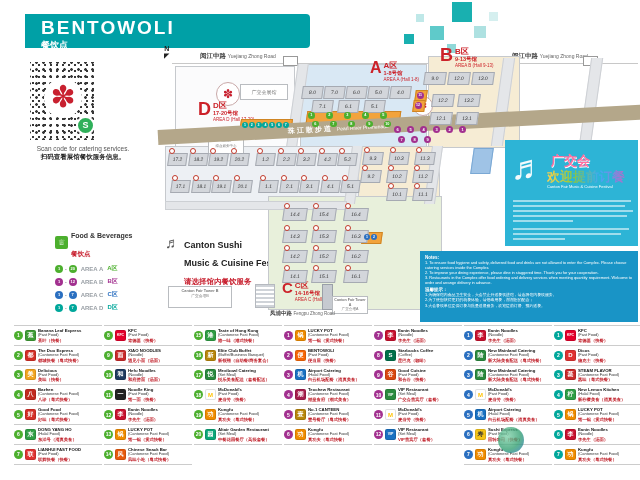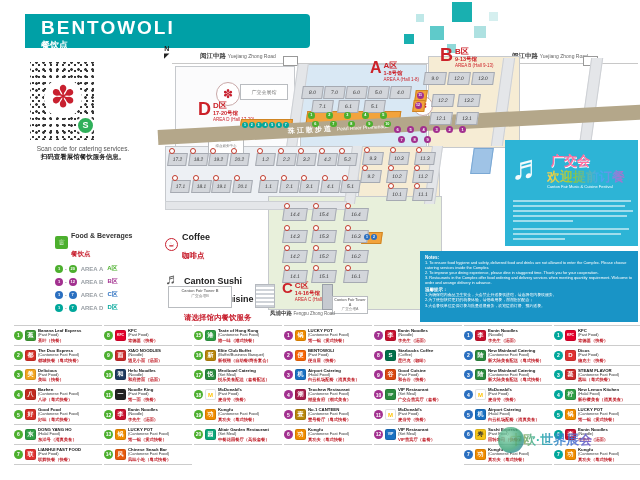--- a/index.html
+++ b/index.html
@@ -156,27 +156,20 @@
       <div class="lrow">
         <span class="lc" style="background: rgb(0, 167, 155);">1</span>
         <span class="ldash">-</span>
         <span class="lc" style="background: rgb(0, 167, 155);">7</span>
         <span class="larea">AREA D</span>
         <span class="lcn" style="color: rgb(0, 167, 155);">D区</span>
       </div>
     </div>
 </div>
 <div class="abs" id="legend2">
-  <div style="display:flex;gap:4px;align-items:center">
-    <span id="coffee-icon">☕</span>
-    <span>
-      <span class="lg-big">Coffee</span><br>
-      <span class="lg-cn-big">咖啡点</span>
-    </span>
-  </div>
   <div style="display:flex;gap:4px;align-items:flex-start;margin-top:8px">
     <span id="music-icon">♬</span>
     <span>
       <span class="lg-big">Canton Sushi</span><br>
       <span class="lg-big">Music &amp; Cuisine Festival</span><br>
       <span class="lg-cn-big">请选择馆内餐饮服务</span>
     </span>
   </div>
 </div>
 
@@ -845,14 +838,13 @@
         <span class="dtxt">
           <span class="nm">Kungfu</span>
           <span class="cat">(Cantonese Fast Food)</span>
           <span class="cn">真功夫（粤式快餐）</span>
         </span>
       </div>
     </div>
   </div>
 <div class="abs" id="watermark">
   <div id="globe"></div>
-  <div id="wm-text">中欧·世界展会</div>
 </div>
 
 </body></html>

